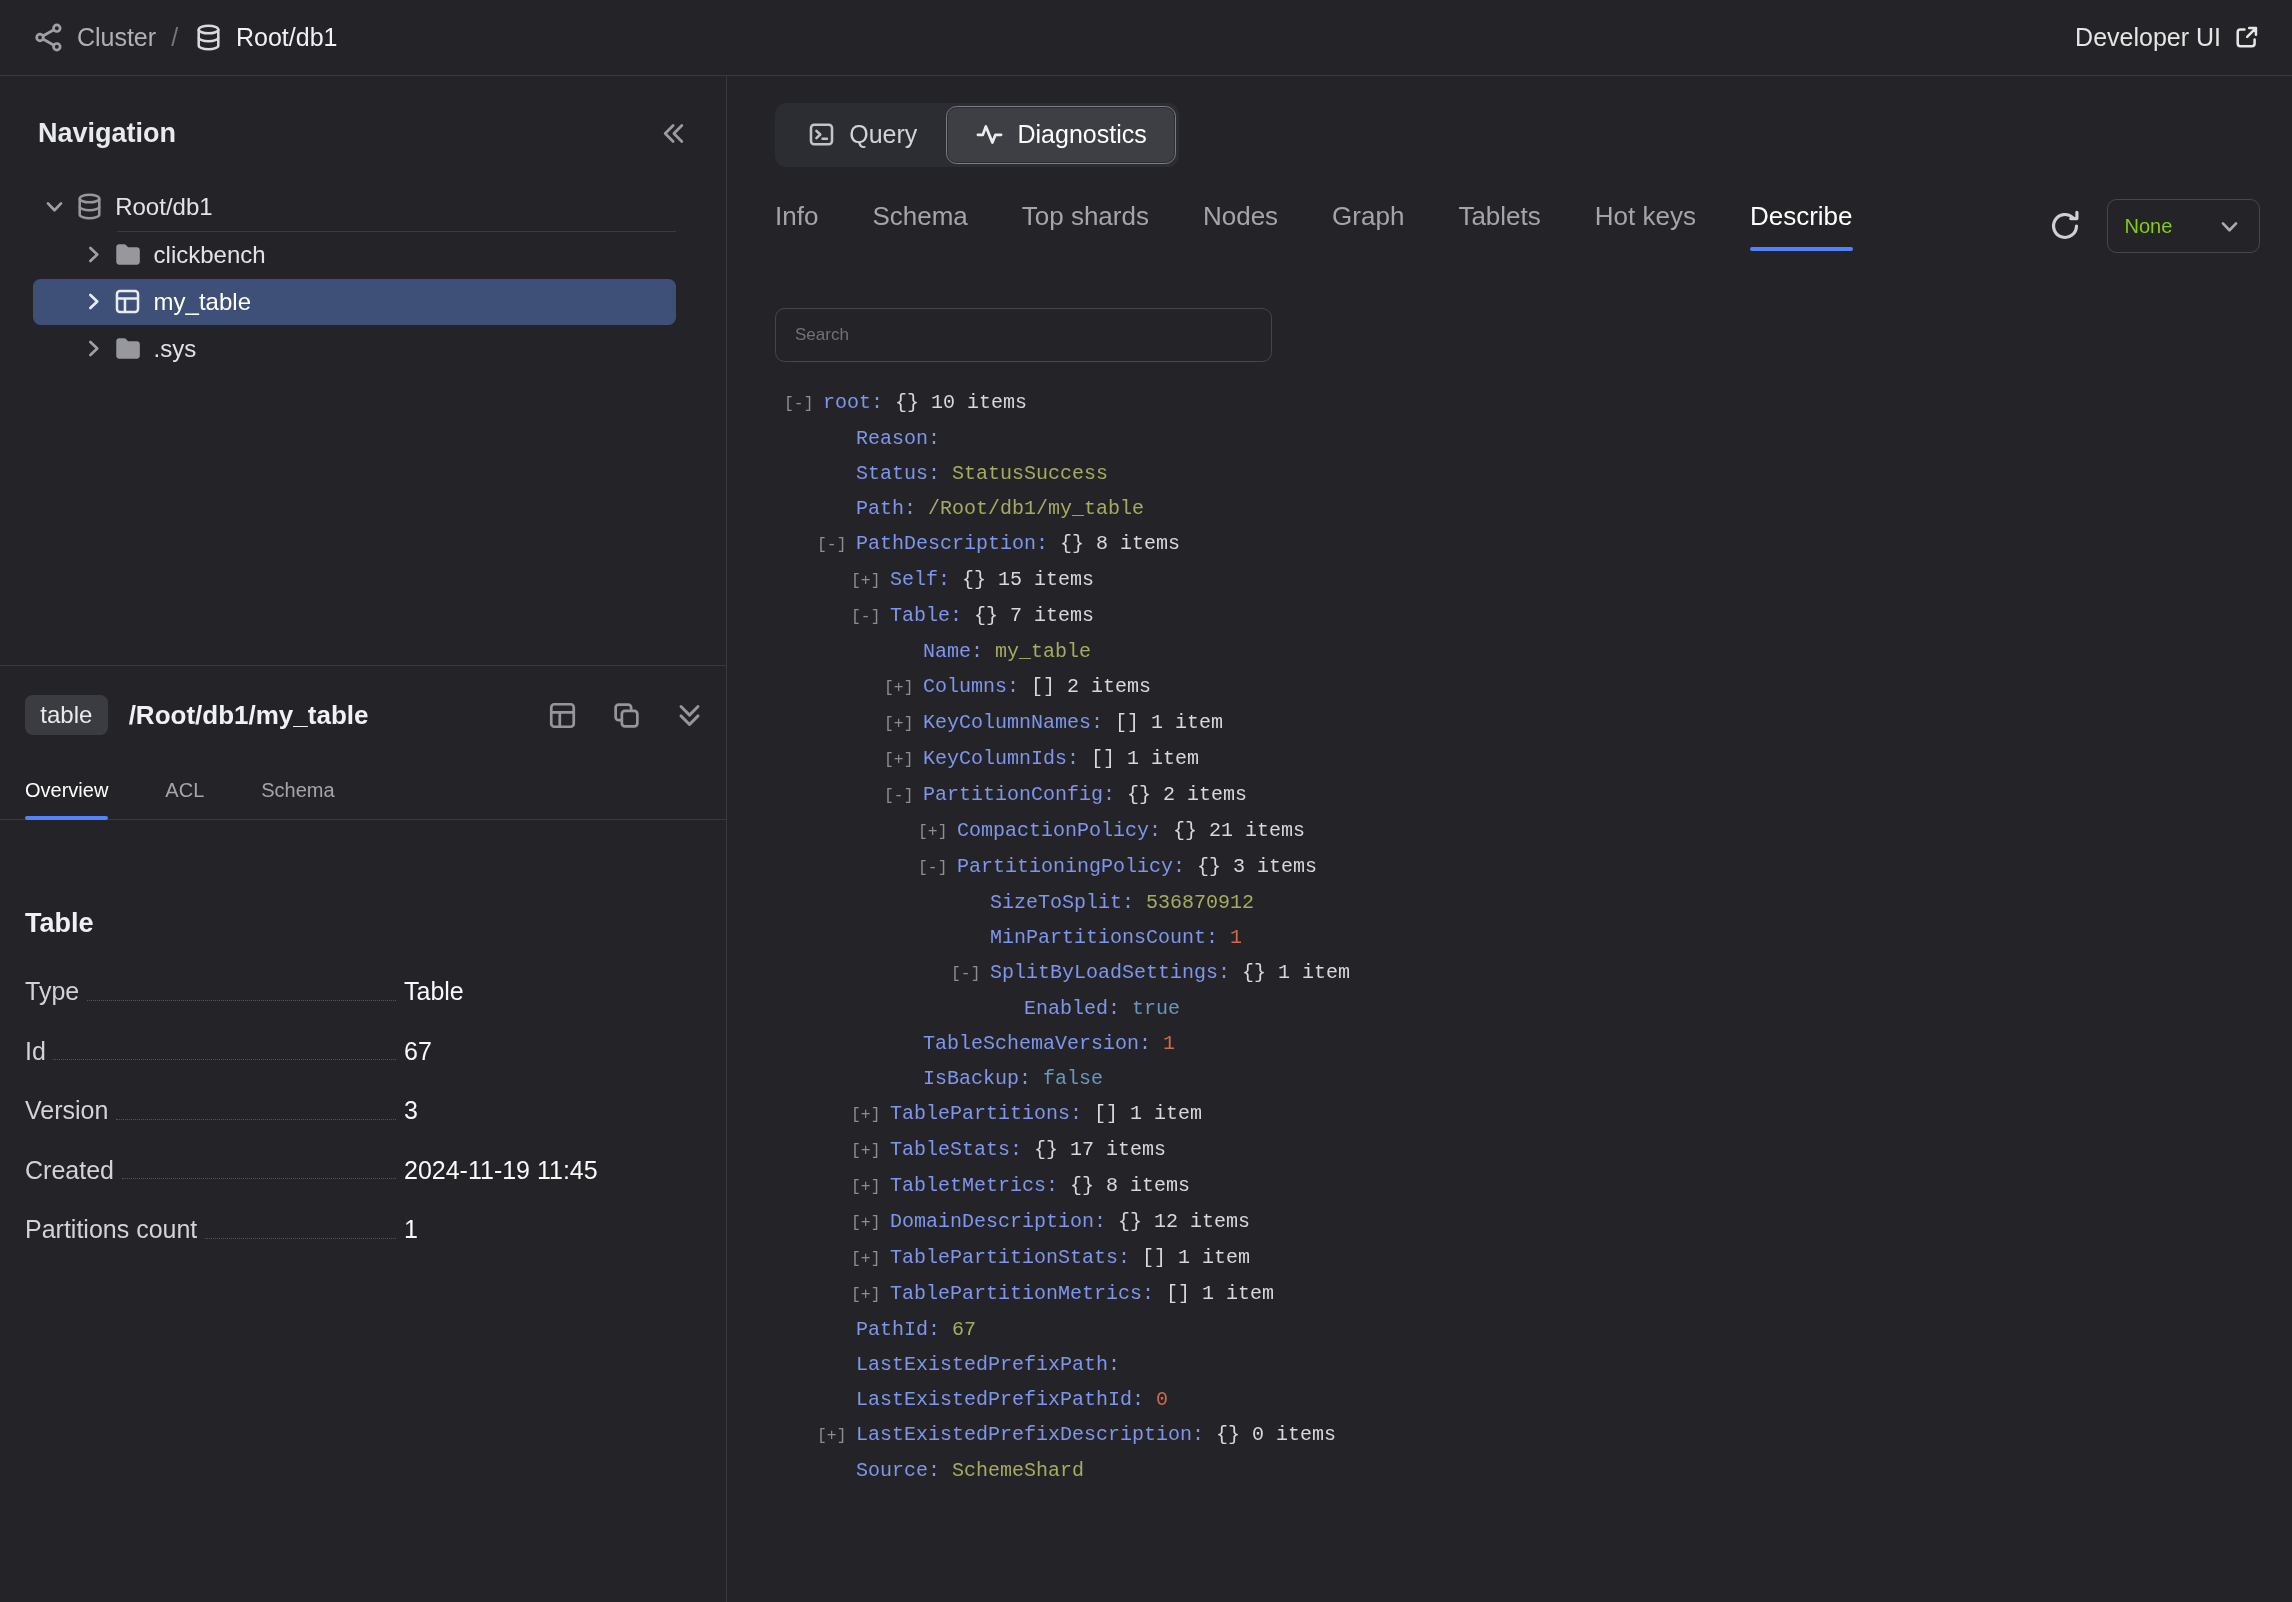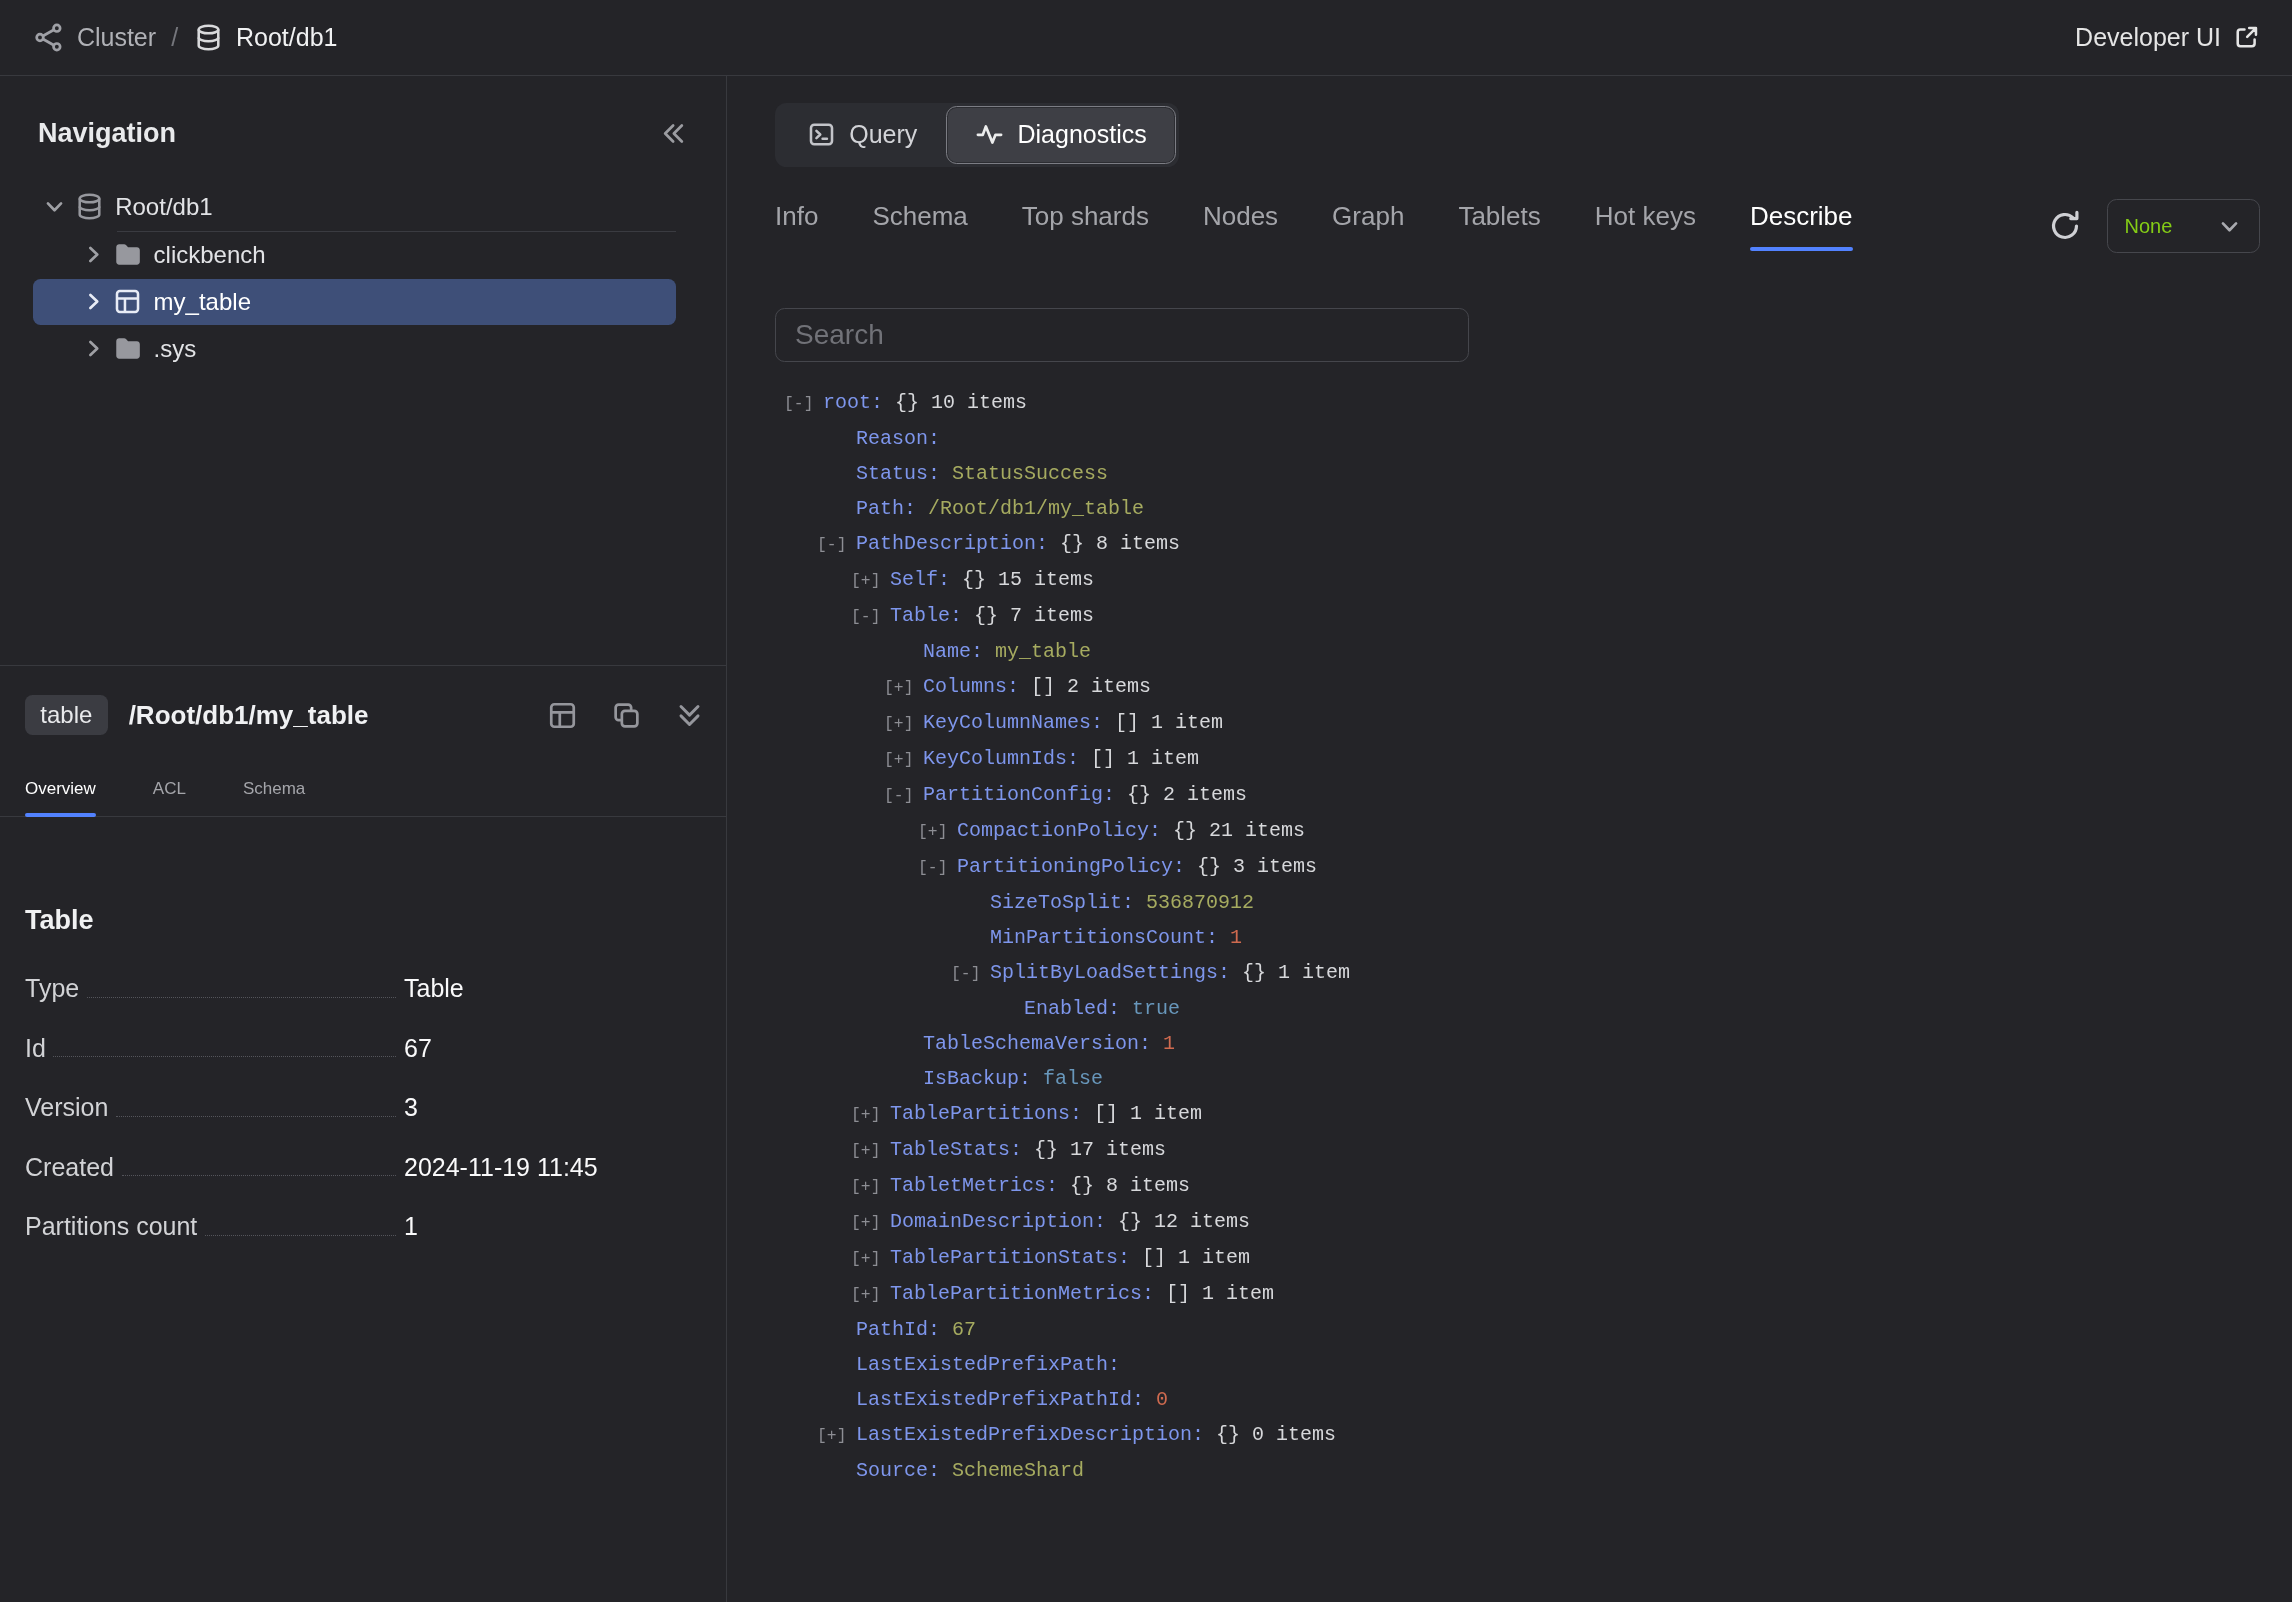--- a/index.html
+++ b/index.html
@@ -38,21 +38,21 @@
   .tree-sep{height:1px;background:#3a3b41;margin:0 50px 0 117px}
 
   
   .summary{margin-top:auto;height:937px;border-top:1px solid #38393e}
   .summary-head{display:flex;align-items:center;padding:29px 21px 0 25px}
   .badge{background:#3b3c42;border-radius:7.6px;height:40px;display:inline-flex;align-items:center;padding:0 15.3px;font-size:24px;color:#e9eaec}
   .summary-path{font-size:26px;font-weight:600;color:#f0f1f3;margin-left:21px;flex:1;white-space:nowrap;overflow:hidden}
   .summary-actions{display:flex;align-items:center;gap:32.5px;color:#95969c}
   .summary-actions .icon{width:31px;height:31px;cursor:pointer}
   .summary-tabs{display:flex;gap:57px;padding:44px 25px 0;border-bottom:1px solid #38393e}
-  .tab{color:#a4a5aa;font-size:17px;padding-bottom:17px;position:relative;cursor:pointer;white-space:nowrap}
+  .tab{color:#a4a5aa;font-size:20px;padding-bottom:17px;position:relative;cursor:pointer;white-space:nowrap}
   .tab.active{color:#fff}
   .tab.active::after{content:"";position:absolute;left:0;right:0;bottom:-1px;height:3.8px;background:#5282ff;border-radius:2.9px}
   .section-title{font-size:27px;font-weight:700;color:#f0f1f2;margin:88px 25px 36px}
   .info-row{display:flex;align-items:flex-end;margin:0 50px 27px 25px;font-size:25px;line-height:32.5px}
   .info-label{color:#d2d3d6;white-space:nowrap}
   .info-dots{flex:1;border-bottom:1.9px dotted #54555b;margin:0 7.6px 6.7px}
   .info-value{width:272px;flex:none;color:#fafafb;white-space:nowrap}
 
   
   .radio-group{display:inline-flex;background:#2c2d32;border-radius:11.5px;padding:4.8px;gap:3.8px}
@@ -67,21 +67,21 @@
   .main-tabs .tab{font-size:26px;padding-bottom:19px}
   .main-tabs .tab.active::after{bottom:0}
   .tabs-controls{display:flex;align-items:center;gap:25px}
   .refresh-btn{width:34px;height:34px;color:#cfd0d4;cursor:pointer}
   .select{height:54px;min-width:153px;border:1px solid #46474d;border-radius:9.6px;display:flex;align-items:center;justify-content:space-between;gap:15.3px;padding:0 17px;cursor:pointer}
   .select-value{font-size:20px;color:#84cc16}
   .select .chev{width:25px;height:25px;color:#a9aaaf}
 
   
   .search-row{margin-top:55px}
-  .search-input{width:694px;height:54px;background:transparent;border:1px solid #45464c;border-radius:9.6px;padding:0 19px;font-size:28px;color:#ecedef;font-family:inherit;outline:none}
+  .search-input{width:497px;height:54px;background:transparent;border:1px solid #45464c;border-radius:9.6px;padding:0 19px;font-size:17px;color:#ecedef;font-family:inherit;outline:none}
   .search-input::placeholder{color:#717278}
   .json-tree{margin-top:23px;font-family:"Liberation Mono","DejaVu Sans Mono",monospace;font-size:20px;line-height:35px;flex:1;overflow:hidden}
   .jline{white-space:pre}
   .jexp{display:inline-block;width:48px;padding-right:9.6px;text-align:right;color:#8d8e94;font-size:16.3px;cursor:pointer}
   .jkey{color:#7e96ec}
   .j-plain{color:#d7d8db}
   .j-str{color:#a6ab60}
   .j-num{color:#cf6a4f}
   .j-bool{color:#6897bb}
 </style>

